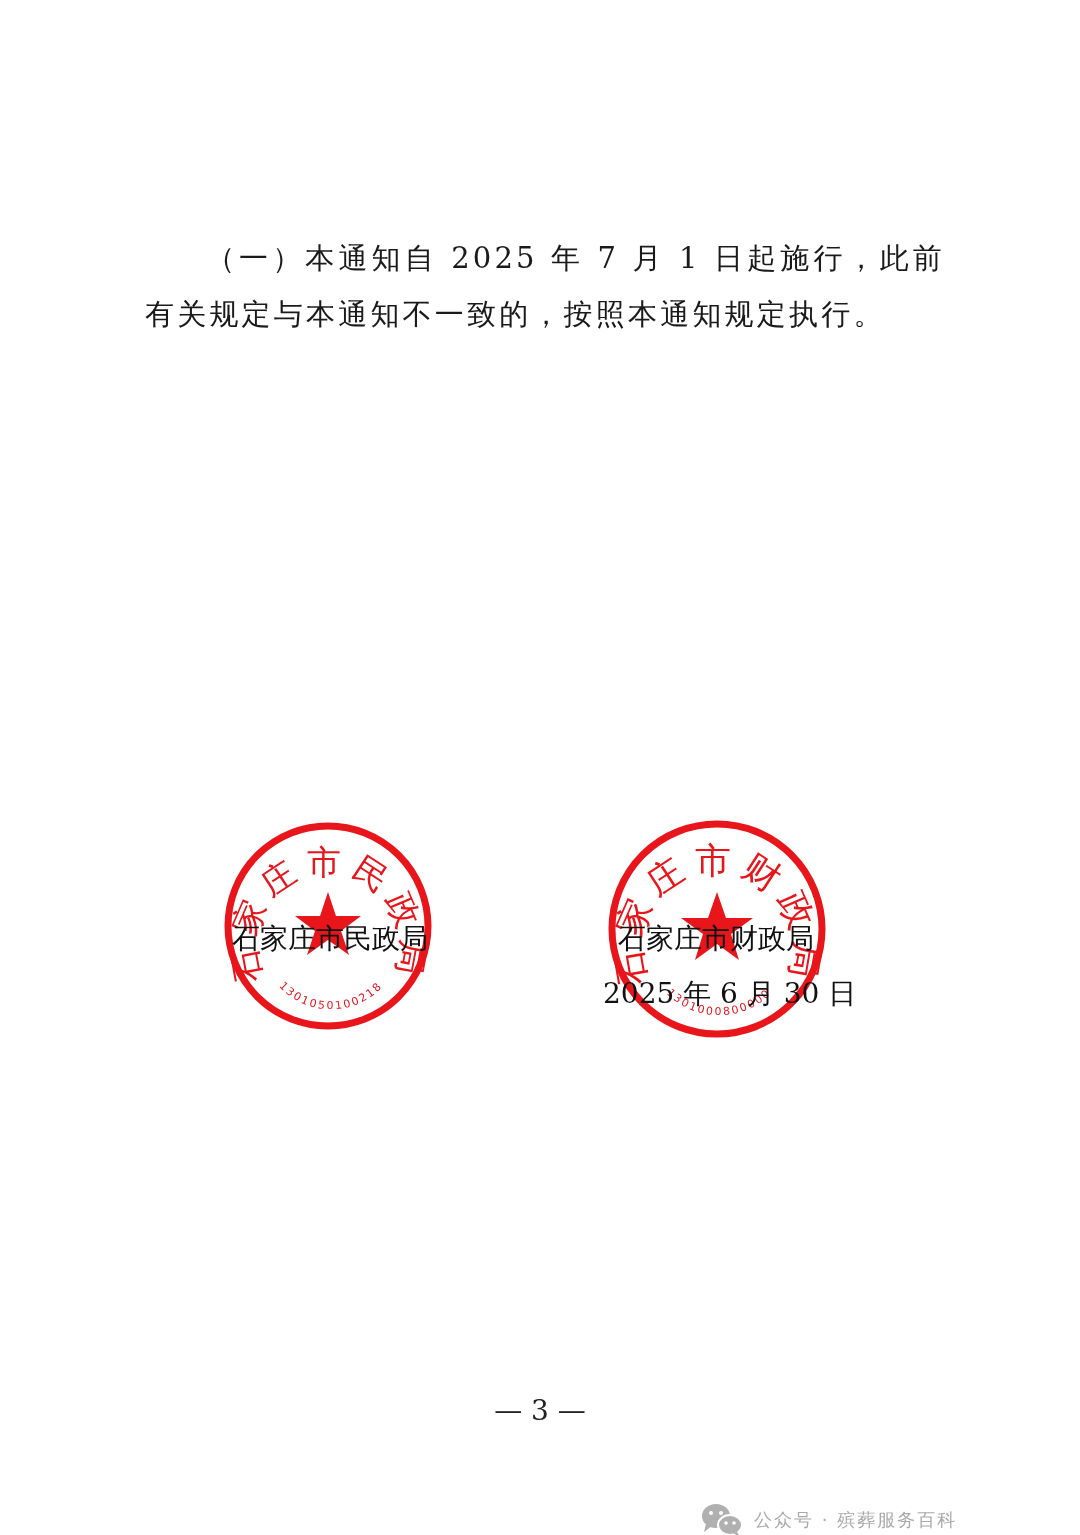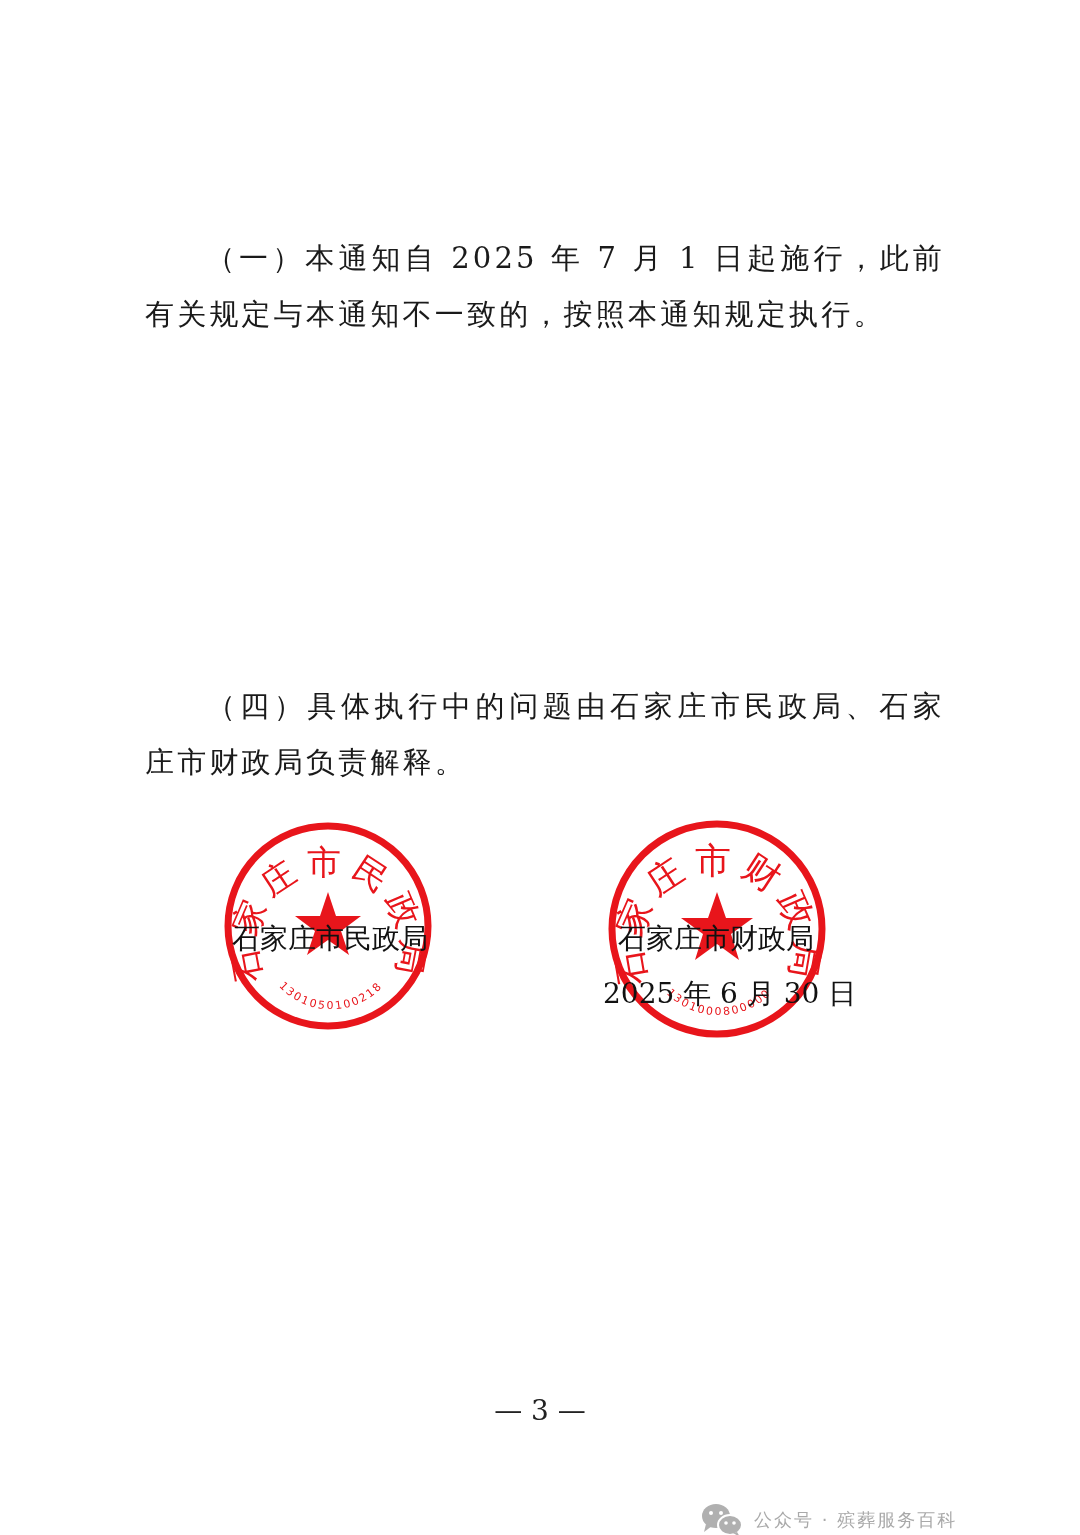--- a/index.html
+++ b/index.html
@@ -24,23 +24,20 @@
 <body>
 
 <div class="page">
 
   <div class="para" style="top:201px;">
     <span class="indent"></span><span>（一）</span><span>本通知自 2025 年 7 月 1 日起施行，此前有关规定与本通知不一致的，按照本通知规定执行。</span>
   </div>
 
 
 
-  <div class="para" style="top:649px;">
-    <span class="indent"></span><span>（四）</span><span>具体执行中的问题由石家庄市民政局、石家庄市财政局负责解释。</span>
-  </div>
 
   <div class="seal" style="left:222px; top:790px;">
     <svg width="212" height="212" viewBox="0 0 212 212">
       <defs>
         <path id="arc1" d="M 38 150 A 72 72 0 1 1 174 150" fill="none"></path>
         <path id="arcb1" d="M 52 160 A 70 70 0 0 0 166 160" fill="none"></path>
       </defs>
       <circle cx="106" cy="106" r="100" fill="none" stroke="#e8151b" stroke-width="7"></circle>
       <text font-family="DejaVu Sans, sans-serif" font-size="34" fill="#e8151b" letter-spacing="8">
         <textPath href="#arc1" startOffset="50%" text-anchor="middle">石家庄市民政局</textPath>

